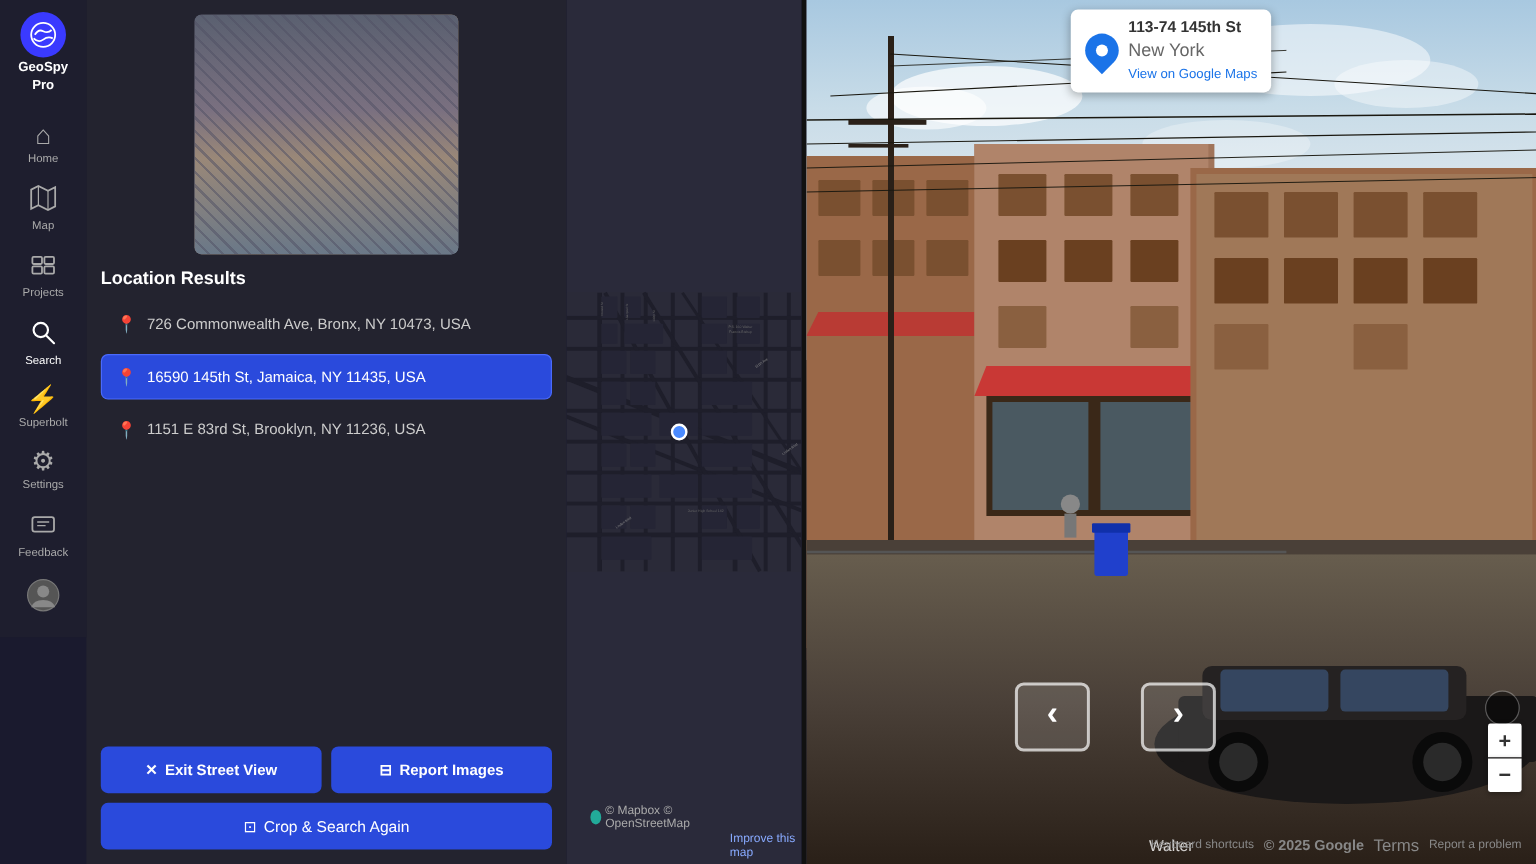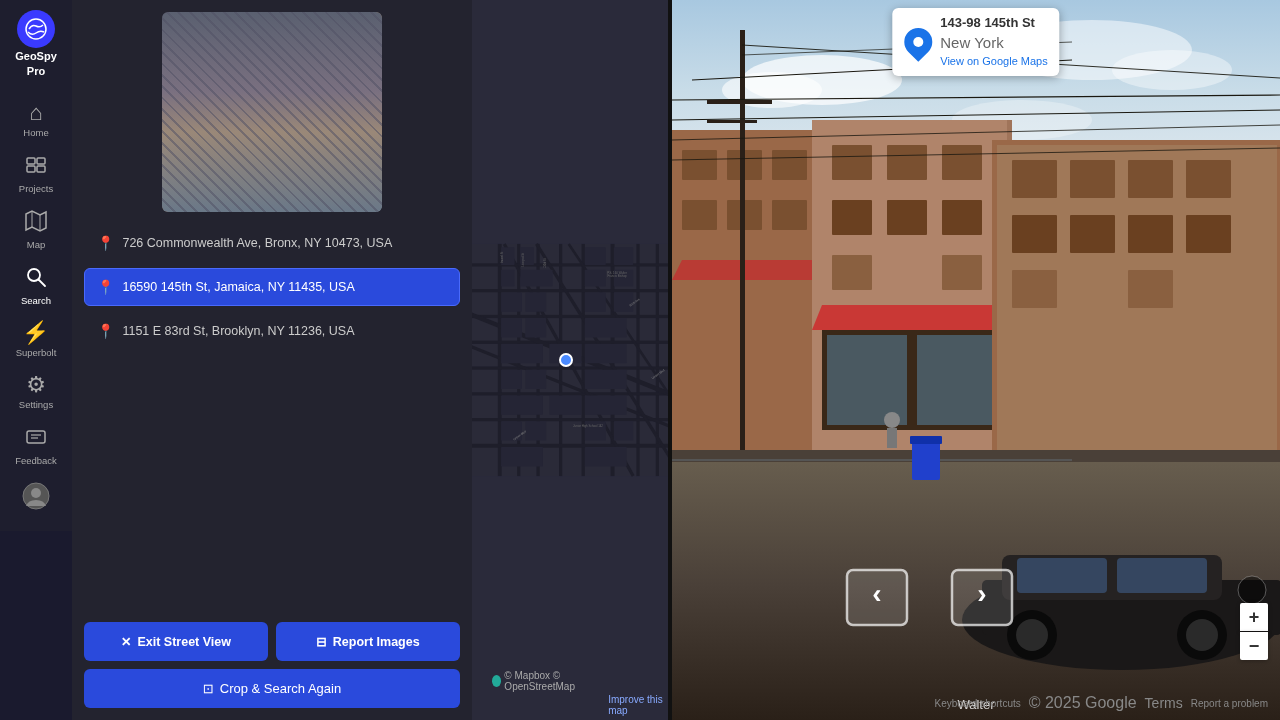--- a/index.html
+++ b/index.html
@@ -272,37 +272,37 @@
     <div class="logo-text">Pro</div>
   </div>
 
   <div class="sidebar-item">
     <div class="sidebar-icon">⌂</div>
     <div class="sidebar-label">Home</div>
   </div>
   <div class="sidebar-item">
     <div class="sidebar-icon">
       <svg width="22" height="22" viewBox="0 0 22 22" fill="none">
+        <polygon points="1,4 7,1 15,5 21,2 21,18 15,21 7,17 1,20" stroke="#aaa" stroke-width="1.5" fill="none"></polygon>
+        <line x1="7" y1="1" x2="7" y2="17" stroke="#aaa" stroke-width="1"></line>
+        <line x1="15" y1="5" x2="15" y2="21" stroke="#aaa" stroke-width="1"></line>
+      </svg>
+    </div>
+    <div class="sidebar-label">Map</div>
+  </div>
+  <div class="sidebar-item">
+    <div class="sidebar-icon">
+      <svg width="22" height="22" viewBox="0 0 22 22" fill="none">
         <rect x="2" y="4" width="8" height="6" rx="1" stroke="#aaa" stroke-width="1.5"></rect>
         <rect x="12" y="4" width="8" height="6" rx="1" stroke="#aaa" stroke-width="1.5"></rect>
         <rect x="2" y="12" width="8" height="6" rx="1" stroke="#aaa" stroke-width="1.5"></rect>
         <rect x="12" y="12" width="8" height="6" rx="1" stroke="#aaa" stroke-width="1.5"></rect>
       </svg>
     </div>
     <div class="sidebar-label">Projects</div>
-  </div>
-  <div class="sidebar-item">
-    <div class="sidebar-icon">
-      <svg width="22" height="22" viewBox="0 0 22 22" fill="none">
-        <polygon points="1,4 7,1 15,5 21,2 21,18 15,21 7,17 1,20" stroke="#aaa" stroke-width="1.5" fill="none"></polygon>
-        <line x1="7" y1="1" x2="7" y2="17" stroke="#aaa" stroke-width="1"></line>
-        <line x1="15" y1="5" x2="15" y2="21" stroke="#aaa" stroke-width="1"></line>
-      </svg>
-    </div>
-    <div class="sidebar-label">Map</div>
   </div>
   <div class="sidebar-item active">
     <div class="sidebar-icon">
       <svg width="22" height="22" viewBox="0 0 22 22" fill="none">
         <circle cx="9" cy="9" r="6" stroke="white" stroke-width="1.8"></circle>
         <line x1="13.5" y1="13.5" x2="20" y2="20" stroke="white" stroke-width="1.8" stroke-linecap="round"></line>
       </svg>
     </div>
     <div class="sidebar-label">Search</div>
   </div>
@@ -339,20 +339,21 @@
 </div>
 
 <div class="left-panel">
   <div class="query-image-container">
     <div class="query-image">
       <div class="query-image-inner"></div>
     </div>
   </div>
 
   <div class="location-results">
+    <div class="location-title">Location Results</div>
 
     <div class="result-item">
       <span class="result-icon">📍</span>
       <span class="result-text">726 Commonwealth Ave, Bronx, NY 10473, USA</span>
     </div>
 
     <div class="result-item selected">
       <span class="result-icon">📍</span>
       <span class="result-text">16590 145th St, Jamaica, NY 11435, USA</span>
     </div>
@@ -578,32 +579,32 @@
 
       <circle cx="580" cy="590" r="14" fill="rgba(0,0,0,0.5)" stroke="rgba(255,255,255,0.3)" stroke-width="1"></circle>
     </svg>
 
     <div class="address-tooltip">
       <div class="tooltip-pin">
         <div class="tooltip-pin-inner"></div>
       </div>
       <div>
         <div class="address-tooltip-text">
-          <strong>143-98 145th St</strong><br>
+          <strong>113-74 145th St</strong><br>
           <span class="sub">New York</span><br>
           <span class="address-tooltip-link">View on Google Maps</span>
         </div>
       </div>
     </div>
 
     <div class="google-brand">Walter</div>
 
     <div class="map-footer-links">
       <span style="color:#888;font-size:10px;cursor:pointer;">Keyboard shortcuts</span>
-      <span style="color:#888;font-size:16px;">© 2025 Google</span>
+      <span style="color:#888;font-size:12px;font-weight:bold;">© 2025 Google</span>
       <span style="color:#888;font-size:14px;cursor:pointer;">Terms</span>
       <span style="color:#888;font-size:10px;cursor:pointer;">Report a problem</span>
     </div>
 
     <div class="zoom-controls">
       <button class="zoom-btn">+</button>
       <button class="zoom-btn">−</button>
     </div>
   </div>
 </div>

